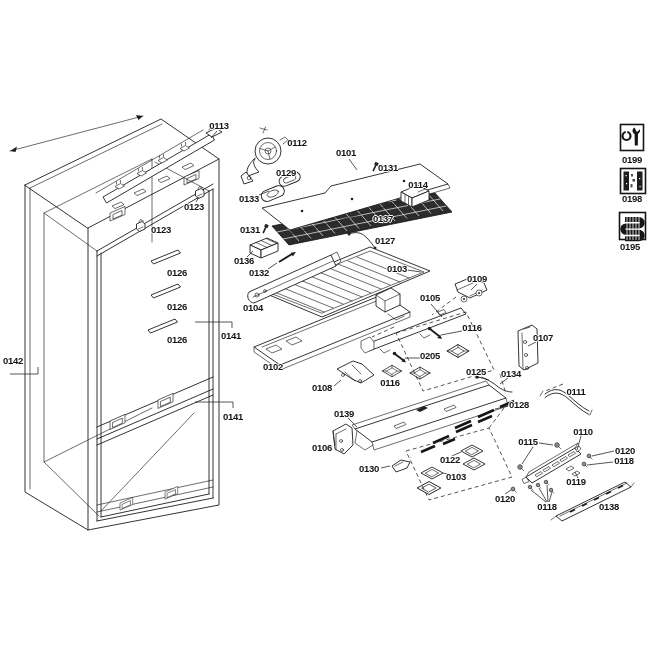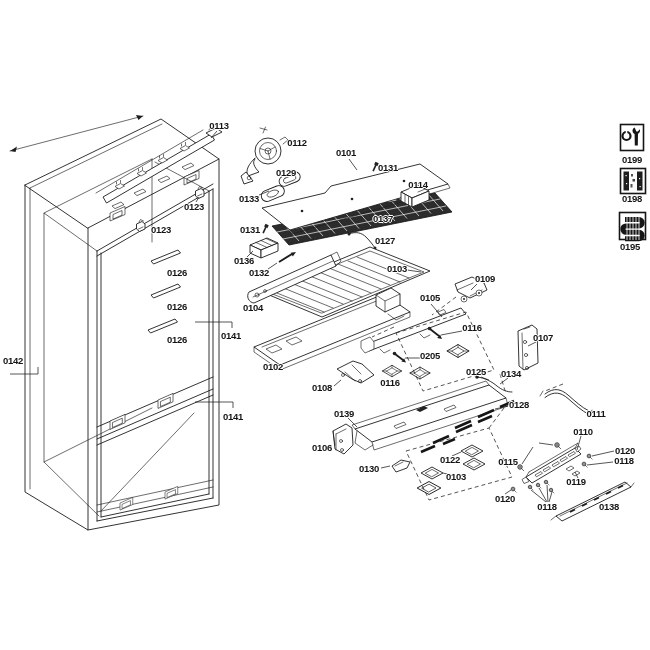--- a/index.html
+++ b/index.html
@@ -413,41 +413,41 @@
       <div class="plabel" style="left: 249px; top: 199px;">0133</div>
       <div class="plabel" style="left: 194px; top: 207px;">0123</div>
       <div class="plabel" style="left: 383px; top: 219px;">0137</div>
       <div class="plabel" style="left: 161px; top: 230px;">0123</div>
       <div class="plabel" style="left: 250px; top: 230px;">0131</div>
       <div class="plabel" style="left: 385px; top: 241px; text-align: center;">0127</div>
       <div class="plabel" style="left: 244px; top: 261px;">0136</div>
       <div class="plabel" style="left: 259px; top: 273px;">0132</div>
       <div class="plabel" style="left: 397px; top: 269px;">0103</div>
       <div class="plabel" style="left: 177px; top: 273px;">0126</div>
-      <div class="plabel" style="left: 477px; top: 279px; margin-left: 8px;">0109</div>
+      <div class="plabel" style="left: 477px; top: 279px;">0109</div>
       <div class="plabel" style="left: 253px; top: 308px;">0104</div>
       <div class="plabel" style="left: 430px; top: 298px;">0105</div>
       <div class="plabel" style="left: 177px; top: 307px;">0126</div>
       <div class="plabel" style="left: 231px; top: 336px;">0141</div>
       <div class="plabel" style="left: 472px; top: 328px;">0116</div>
       <div class="plabel" style="left: 543px; top: 338px;">0107</div>
       <div class="plabel" style="left: 177px; top: 340px;">0126</div>
       <div class="plabel" style="left: 430px; top: 356px;">0205</div>
       <div class="plabel" style="left: 273px; top: 367px;">0102</div>
       <div class="plabel" style="left: 476px; top: 372px;">0125</div>
       <div class="plabel" style="left: 511px; top: 374px;">0134</div>
       <div class="plabel" style="left: 13px; top: 361px;">0142</div>
       <div class="plabel" style="left: 390px; top: 383px;">0116</div>
       <div class="plabel" style="left: 322px; top: 388px;">0108</div>
-      <div class="plabel" style="left: 576px; top: 414px; padding-left: 40px;">0111</div>
+      <div class="plabel" style="left: 576px; top: 392px;">0111</div>
       <div class="plabel" style="left: 519px; top: 405px;">0128</div>
       <div class="plabel" style="left: 344px; top: 414px;">0139</div>
       <div class="plabel" style="left: 233px; top: 417px;">0141</div>
       <div class="plabel" style="left: 583px; top: 432px;">0110</div>
-      <div class="plabel" style="left: 508px; top: 442px; margin-top: 20px;">0115</div>
+      <div class="plabel" style="left: 528px; top: 442px;">0115</div>
       <div class="plabel" style="left: 322px; top: 448px;">0106</div>
       <div class="plabel" style="left: 625px; top: 451px;">0120</div>
       <div class="plabel" style="left: 624px; top: 461px;">0118</div>
       <div class="plabel" style="left: 369px; top: 469px;">0130</div>
       <div class="plabel" style="left: 450px; top: 460px;">0122</div>
       <div class="plabel" style="left: 576px; top: 482px;">0119</div>
       <div class="plabel" style="left: 456px; top: 477px;">0103</div>
       <div class="plabel" style="left: 505px; top: 499px;">0120</div>
       <div class="plabel" style="left: 547px; top: 507px;">0118</div>
       <div class="plabel" style="left: 609px; top: 507px;">0138</div>

